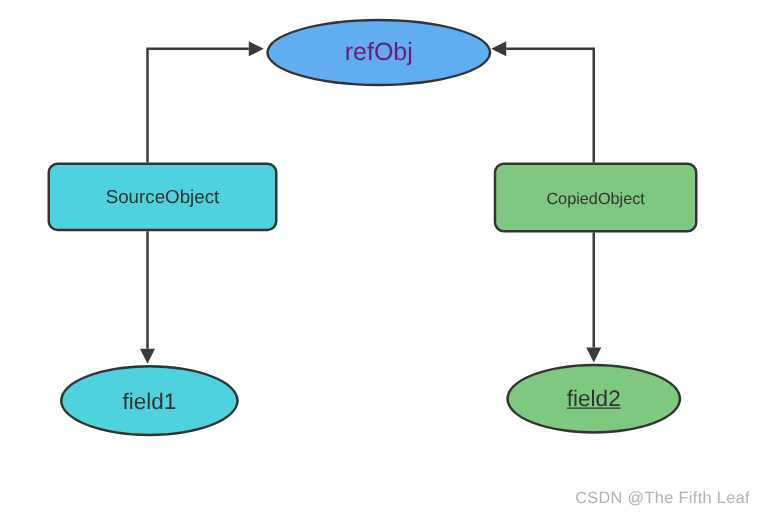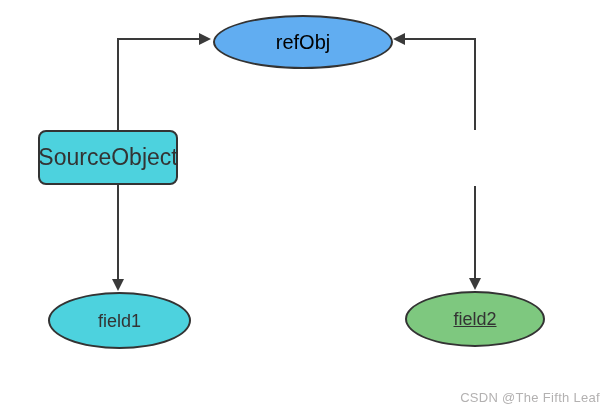--- a/index.html
+++ b/index.html
@@ -31,21 +31,21 @@
     border: 2px solid #333333;
   }
   .node .label {
     white-space: nowrap;
     line-height: 1;
   }
   .ellipse { border-radius: 50%; }
   .rect    { border-radius: 8px; }
 
   .node-refobj   { left: 213px; top: 15px;  width: 180px; height: 54px; font-size: 20px; }
-  .node-source   { left: 38px;  top: 130px; width: 140px; height: 55px; font-size: 23px; }
+  .node-source   { left: 38px;  top: 130px; width: 184px; height: 55px; font-size: 15px; }
   .node-copied   { left: 395px; top: 130px; width: 163px; height: 56px; font-size: 13px; }
   .node-field1   { left: 48px;  top: 292px; width: 143px; height: 57px; font-size: 18px; }
   .node-field2   { left: 405px; top: 291px; width: 140px; height: 56px; font-size: 18px; }
 
   .watermark {
     position: absolute;
     right: 14px;
     top: 390px;
     font-size: 13px;
     letter-spacing: 0.3px;
@@ -73,28 +73,31 @@
       <polyline points="118,185 118,279" fill="none" stroke-width="2" stroke="#3a3a3a"></polyline>
       <polygon points="118,291 112,279 124,279" stroke="none" fill="#3a3a3a"></polygon>
     </g>
 
     <g>
       <polyline points="475,186 475,278" fill="none" stroke-width="2" stroke="#3a3a3a"></polyline>
       <polygon points="475,290 469,278 481,278" stroke="none" fill="#3a3a3a"></polygon>
     </g>
   </svg>
 
-  <div class="node ellipse node-refobj" style="background-color: rgb(97, 173, 241); border-color: rgb(51, 51, 51); color: #000000;">
+  <div class="node ellipse node-refobj" style="background-color: rgb(97, 173, 241); border-color: rgb(51, 51, 51); color: #701a75;">
     <span class="label">refObj</span>
   </div>
 
   <div class="node rect node-source" style="background-color: rgb(77, 210, 222); border-color: rgb(51, 51, 51); color: rgb(51, 51, 51);">
     <span class="label">SourceObject</span>
   </div>
 
+  <div class="node rect node-copied" style="background-color: rgb(126, 200, 127); border-color: rgb(51, 51, 51); color: rgb(51, 51, 51);">
+    <span class="label">CopiedObject</span>
+  </div>
 
   <div class="node ellipse node-field1" style="background-color: rgb(77, 210, 222); border-color: rgb(51, 51, 51); color: rgb(51, 51, 51); justify-content: center;">
     <span class="label">field1</span>
   </div>
 
   <div class="node ellipse node-field2" style="background-color: rgb(126, 200, 127); border-color: rgb(51, 51, 51); color: rgb(51, 51, 51); text-decoration: underline;">
     <span class="label">field2</span>
   </div>
 
   <div class="watermark" style="color: rgb(179, 177, 177);">CSDN @The Fifth Leaf</div>

